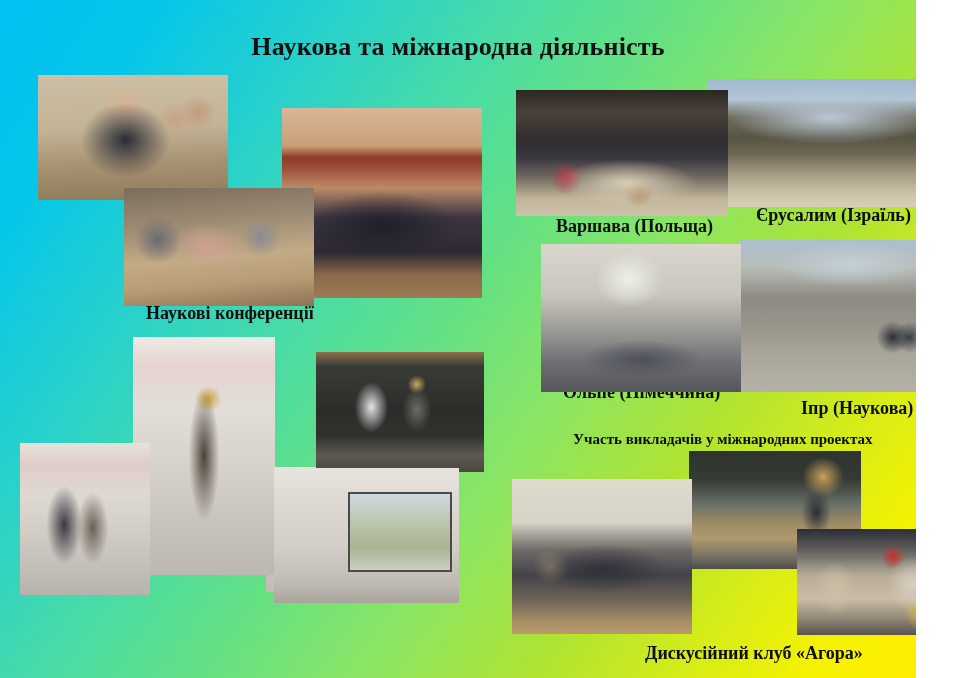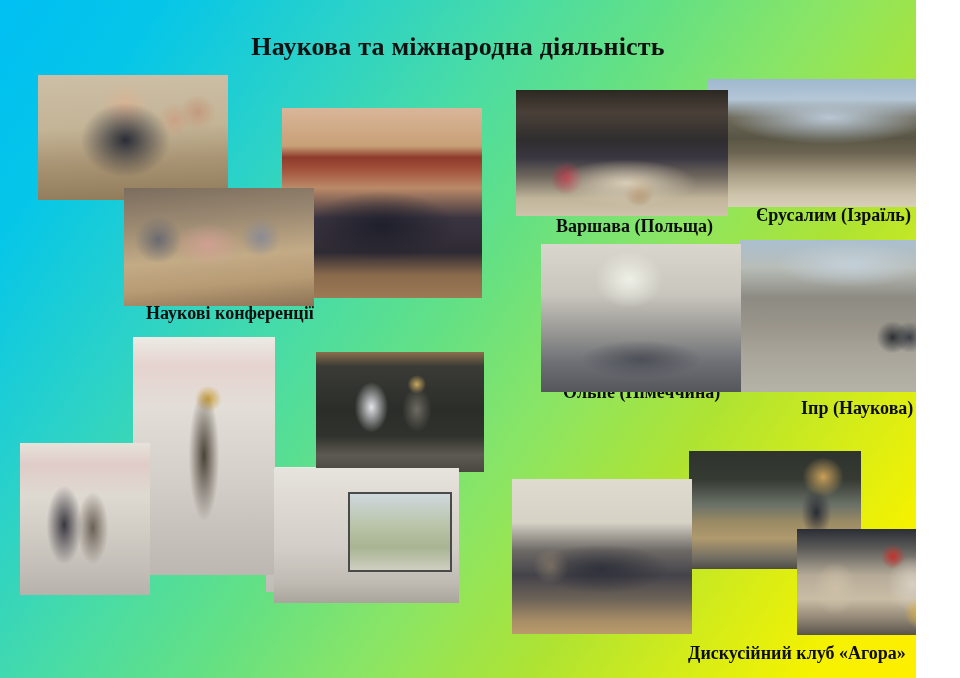--- a/index.html
+++ b/index.html
@@ -206,33 +206,34 @@
   <div class="caption" style="left:556px; top:216px;">Варшава (Польща)</div>
 
   <div class="photo ph-olpe" style="left:541px; top:244px; width:200px; height:148px; z-index:5;"></div>
 
   <div class="photo ph-ypres" style="left:740px; top:240px; width:212px; height:152px; z-index:4;"></div>
 
   <div class="caption" style="left:563px; top:382px;">Ольпе (Німеччина)</div>
 
   <div class="caption" style="left:801px; top:398px;">Іпр  (Наукова)</div>
 
+  <div class="caption big" style="left:573px; top:431px;">Участь викладачів у міжнародних проектах</div>
 
   <div class="photo ph-armour-b" style="left:133px; top:337px; width:142px; height:238px; z-index:6;"></div>
 
   <div class="photo ph-armour-a" style="left:20px; top:443px; width:130px; height:152px; z-index:7;"></div>
 
   <div class="photo ph-armour-c" style="left:266px; top:467px; width:74px; height:125px; z-index:5;"></div>
 
   <div class="photo ph-blackboard" style="left:316px; top:352px; width:168px; height:120px; z-index:6;"></div>
 
   <div class="photo ph-projector" style="left:274px; top:468px; width:185px; height:135px; z-index:7;"></div>
 
 
   <div class="photo ph-agora-group" style="left:512px; top:479px; width:180px; height:155px; z-index:6;"></div>
 
   <div class="photo ph-cannon" style="left:689px; top:451px; width:172px; height:118px; z-index:5;"></div>
 
   <div class="photo ph-knight" style="left:797px; top:529px; width:160px; height:106px; z-index:7;"></div>
 
-  <div class="caption" style="left:645px; top:643px;margin-left:43px;">Дискусійний клуб «Агора»</div>
+  <div class="caption" style="left:645px; top:643px;">Дискусійний клуб «Агора»</div>
 
 </div>
 
 </body></html>

